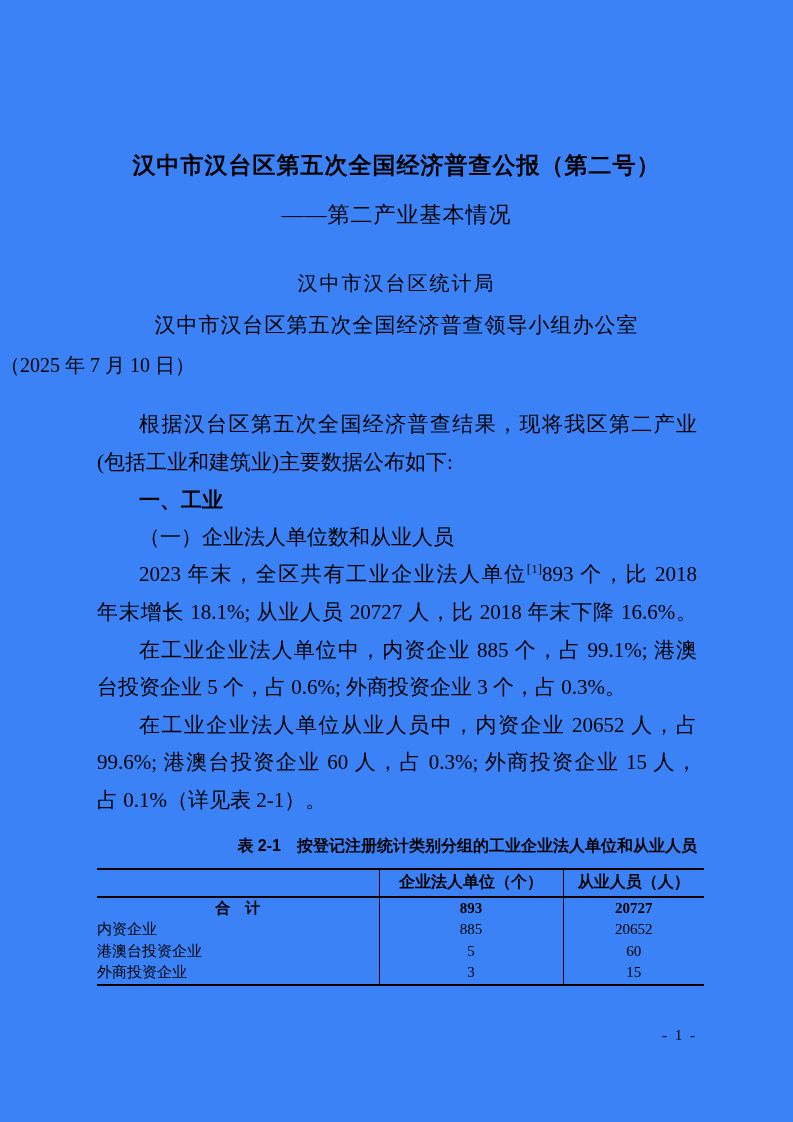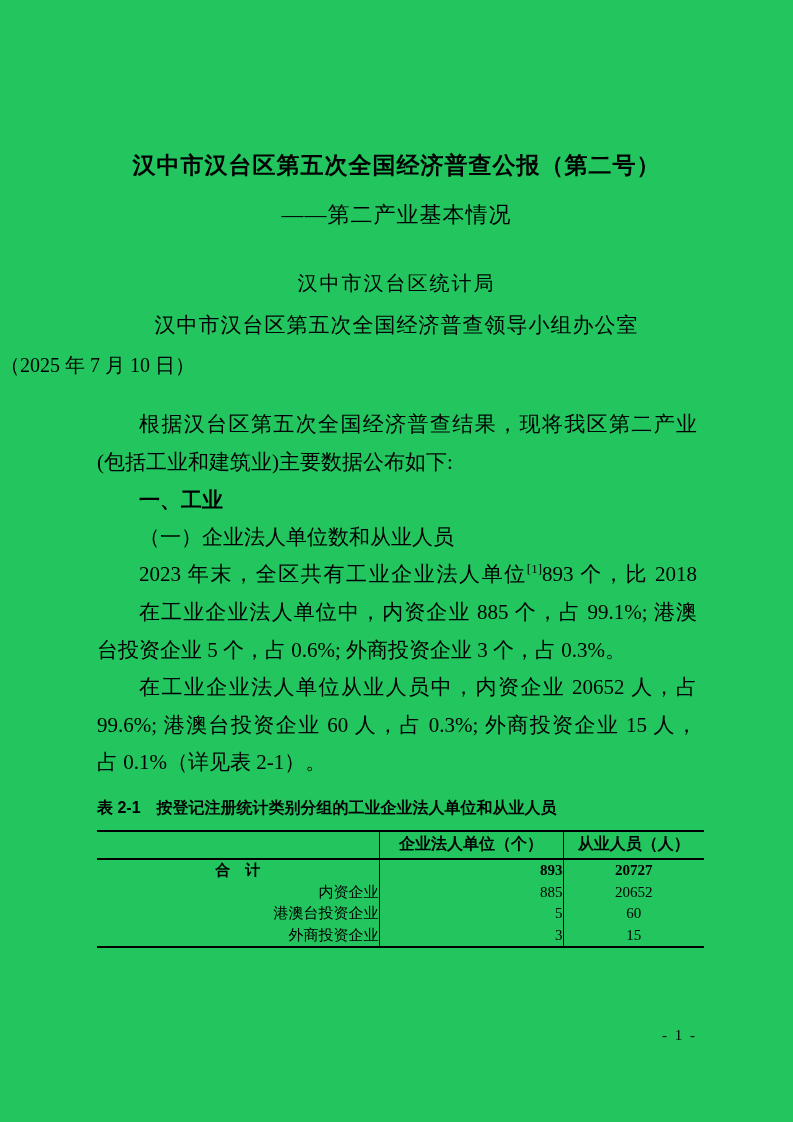--- a/index.html
+++ b/index.html
@@ -1,18 +1,18 @@
 <!DOCTYPE html>
 <html><head>
 <meta charset="utf-8">
 <style>
   html,body { margin:0; padding:0; background:#ffffff; }
   .page {
     position:relative; width:793px; height:1122px; box-sizing:border-box;
-    padding-top:148px; margin:0 auto; background:#22c55e; color:#000000;
+    padding-top:148px; margin:0 auto; background:#3b82f6; color:#000000;
     overflow:hidden;
     font-family:"Liberation Serif","DejaVu Serif",serif;
   }
   .doc-title {
     margin:0; text-align:center; font-size:23px; line-height:36px;
     font-weight:bold; letter-spacing:1px;
     font-family:"Liberation Serif","DejaVu Serif",serif;
   }
   .doc-subtitle {
     margin:14px 0 0; text-align:center; font-size:22px; line-height:34px;
@@ -23,38 +23,38 @@
   .dateline { margin-top:10px; text-align:left; font-size:20px; line-height:30px; }
   .body-text { margin:26px 96px 0 97px; font-size:21px; }
   .bline { line-height:37.6px; white-space:normal; }
   .ind { text-indent:42px; }
   .fill { text-align:justify; text-align-last:justify; }
   .song { font-family:"Liberation Serif","DejaVu Serif",serif; }
   .kai  { font-family:"Liberation Serif","DejaVu Serif",serif; }
   .hei  { font-family:"Liberation Sans","DejaVu Sans",sans-serif; font-weight:bold; }
   sup.ref { font-size:13px; line-height:0; }
   .table-caption {
-    margin:14px 96px 0 97px; text-align:left; font-size:16px; line-height:24px;
+    margin:14px 96px 0 97px; text-align:right; font-size:16px; line-height:24px;
     font-weight:bold; font-family:"Liberation Sans","DejaVu Sans",sans-serif;
   }
   table.stats {
     border-collapse:collapse; table-layout:fixed;
     margin:10px 0 0 97px; width:607px;
     font-family:"Liberation Serif","DejaVu Serif",serif;
   }
   table.stats thead th {
     border-top:2px solid #000; border-bottom:2px solid #000;
     height:26px; font-size:16px; font-weight:bold; text-align:center;
     font-family:"Liberation Sans","DejaVu Sans",sans-serif; padding:0;
   }
   table.stats tbody td { height:21.5px; font-size:15px; padding:0; vertical-align:middle; }
   table.stats tbody tr:last-child td { border-bottom:2px solid #000; }
   table.stats .c2, table.stats .c3 { border-left:1px solid #000; }
-  td.lab { text-align:right; padding-left:12px; }
-  td.units { text-align:right; padding-right:3px; }
+  td.lab { text-align:left; padding-left:12px; }
+  td.units { text-align:center; padding-right:3px; }
   td.staff { text-align:center; padding-right:5px; }
   tr.total td { font-weight:bold; }
   tr.total td.lab { text-align:center; padding-left:0; }
   .page-number {
     position:absolute; top:1027px; right:96px; font-size:15px; line-height:16px;
     letter-spacing:2px; font-family:"Liberation Serif","DejaVu Serif",serif;
   }
 </style>
 </head>
 <body>
@@ -67,20 +67,21 @@
   <div class="issuer1 kai">汉中市汉台区统计局</div>
   <div class="issuer2 kai">汉中市汉台区第五次全国经济普查领导小组办公室</div>
   <div class="dateline kai">（2025 年 7 月 10 日）</div>
 
   <div class="body-text">
       <div class="bline song ind fill">根据汉台区第五次全国经济普查结果，现将我区第二产业</div>
       <div class="bline song">(包括工业和建筑业)主要数据公布如下:</div>
       <div class="bline hei ind">一、工业</div>
       <div class="bline kai ind">（一）企业法人单位数和从业人员</div>
       <div class="bline song ind fill">2023 年末，全区共有工业企业法人单位<sup class="ref">[1]</sup>893 个，比 2018</div>
+      <div class="bline song fill">年末增长 18.1%; 从业人员 20727 人，比 2018 年末下降 16.6%。</div>
       <div class="bline song ind fill">在工业企业法人单位中，内资企业 885 个，占 99.1%; 港澳</div>
       <div class="bline song">台投资企业 5 个，占 0.6%; 外商投资企业 3 个，占 0.3%。</div>
       <div class="bline song ind fill">在工业企业法人单位从业人员中，内资企业 20652 人，占</div>
       <div class="bline song fill">99.6%; 港澳台投资企业 60 人，占 0.3%; 外商投资企业 15 人，</div>
       <div class="bline song">占 0.1%（详见表 2-1）。</div>
     </div>
 
   <div class="table-caption">表 2-1　按登记注册统计类别分组的工业企业法人单位和从业人员</div>
 
   <table class="stats">

